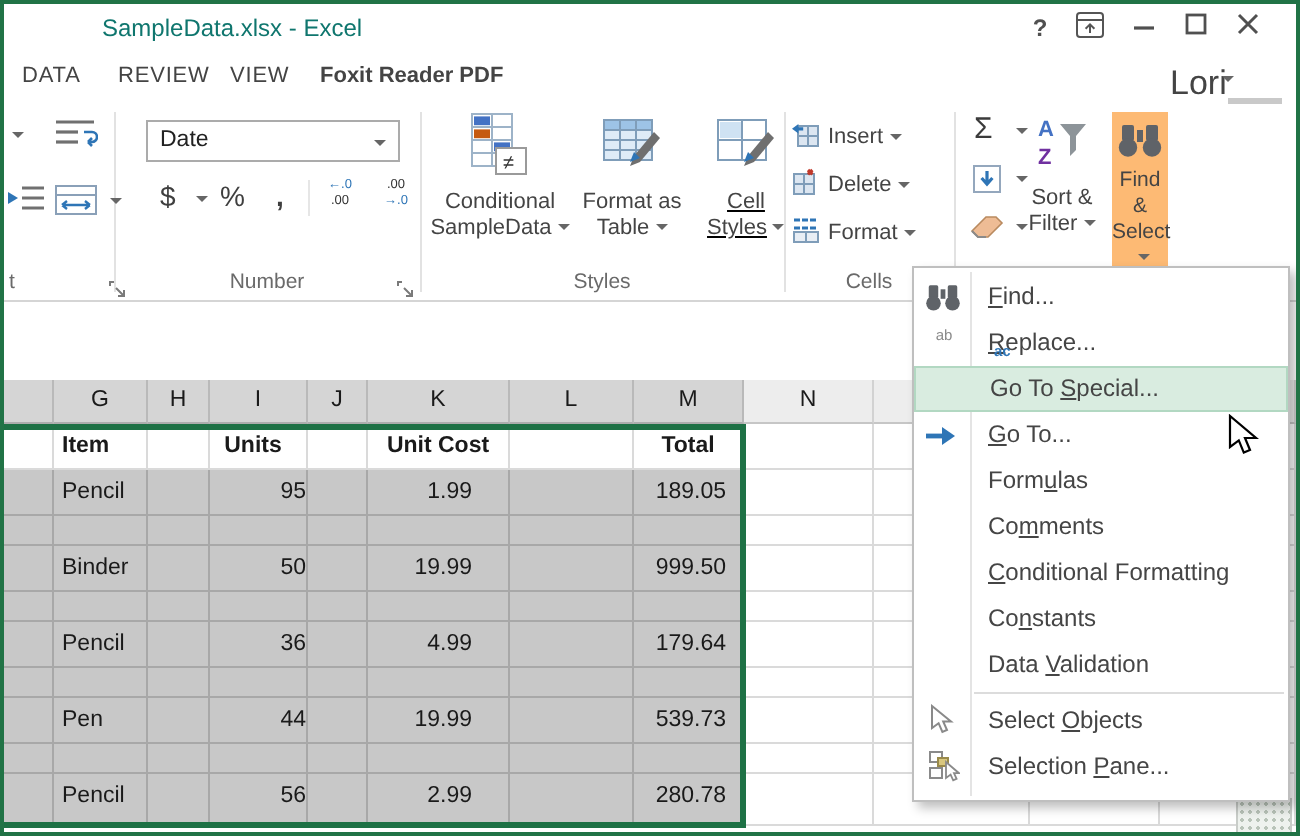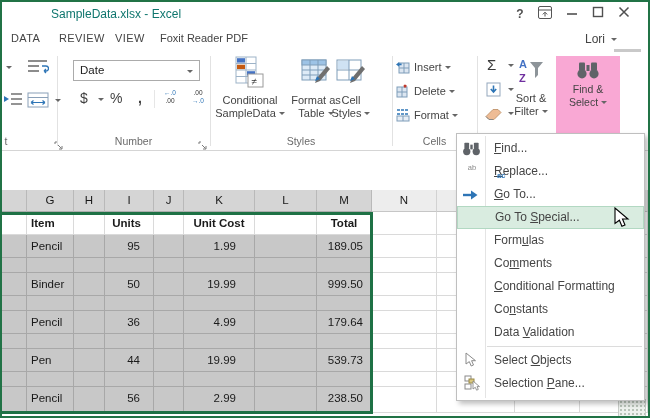--- a/index.html
+++ b/index.html
@@ -24,38 +24,38 @@
   .launch{position:absolute;width:10px;height:10px;}
   .btxt{font-size:11px;color:#444;text-align:center;line-height:13px;}
   .combo{position:absolute;left:71px;top:8px;width:127px;height:21px;border:1px solid #ababab;box-sizing:border-box;font-size:11.5px;color:#222;line-height:19px;padding-left:6px;background:#fff;}
   .combo .car{position:absolute;right:6px;top:9px;}
   .numglyph{position:absolute;top:38px;font-size:14px;color:#3f3f3f;}
   .decbtn{position:absolute;top:37px;width:26px;font-size:6.5px;line-height:8px;text-align:center;color:#333;white-space:nowrap;}
   .blue{color:#2e75b6;}
   .bigbtn{position:absolute;top:4px;text-align:center;}
   .cellrow{position:absolute;left:394px;height:18px;font-size:11px;color:#444;white-space:nowrap;}
   .cellrow .ic{display:inline-block;vertical-align:middle;margin-right:4px;}
-  .fs{position:absolute;left:554px;top:4px;width:64px;height:77px;background:#f9a8d4;text-align:center;}
+  .fs{position:absolute;left:554px;top:4px;width:28px;height:77px;background:#fdba74;text-align:center;}
   
   .rows{position:absolute;top:188px;left:0;right:0;}
   .row{display:flex;}
   .r22{height:22px;line-height:21px;}
   .r23{height:23px;line-height:22px;}
   .r26{height:26px;line-height:22px;}
   .r15{height:15px;}
   .x0{width:25px}.xg{width:47px}.xh{width:31px}.xi{width:49px}.xj{width:30px}.xk{width:71px}
   .xl{width:62px}.xm{width:55px}.xn{width:65px}.xo{width:78px}.xp{width:65px}.xq{width:65px}.xr{flex:1}
   .row>div{box-sizing:border-box;font-size:11.5px;color:#1a1a1a;overflow:hidden;}
   .hs{background:#d5d5d5;color:#1e7145;border-right:1px solid #b9b9b9;border-bottom:1px solid #adadad;text-align:center;font-size:11.5px;}
   .hn{background:#ededed;color:#555;border-right:1px solid #d2d2d2;border-bottom:1px solid #c6c6c6;text-align:center;font-size:11.5px;}
   .s{background:#c8c8c8;border-right:1px solid #a8a8a8;border-bottom:1px solid #a8a8a8;}
   .w{background:#ffffff;border-right:1px solid #dadada;border-bottom:1px solid #dadada;}
   .ih{background:#fff;border-right:1px solid #dadada;border-bottom:1px solid #dadada;color:#0b0beb;font-weight:bold;font-size:12px;}
   .al{padding-left:4px;text-align:left}.ac{text-align:center}
-  .ari{text-align:right;padding-right:13px}.ark{text-align:right;padding-right:18px}.arm{text-align:right;padding-right:8px}
+  .ari{text-align:right;}.ark{text-align:right;padding-right:18px}.arm{text-align:right;padding-right:8px}
   .selTop{position:absolute;left:0;top:210px;width:371px;height:3px;background:#1e7145;}
   .selRight{position:absolute;left:368px;top:210px;width:3px;height:201px;background:#1e7145;}
   .selBottom{position:absolute;left:0;top:409px;width:371px;height:3px;background:#1e7145;}
   .scorner{position:absolute;left:616px;top:397px;width:26px;height:16px;background:#eef2ee;border:1px solid #c9cdc9;
     background-image:radial-gradient(#b9c4b9 1px,transparent 1px);background-size:4px 4px;}
   
   .menu{position:absolute;left:454px;top:131px;width:189px;height:268px;background:#fff;border:1px solid #bfbfbf;
     box-sizing:border-box;box-shadow:3px 3px 5px rgba(0,0,0,.25);padding-top:3px;z-index:50;}
   .gutter{position:absolute;left:28px;top:2px;bottom:2px;width:1px;background:#e4e4e4;}
   .mi{position:relative;height:23px;line-height:23px;font-size:12px;color:#454545;padding-left:37px;white-space:nowrap;}
@@ -93,22 +93,22 @@
       <svg width="12" height="12" viewBox="0 0 12 12">
           <path d="M1.5 1.5 L10.5 10.5 M10.5 1.5 L1.5 10.5" stroke="#505050" stroke-width="1.5"></path>
         </svg>
     </span>
   </div>
 
   <div class="tabrow">
     <span class="rtab" style="left:9px;">DATA</span>
     <span class="rtab" style="left:57px;">REVIEW</span>
     <span class="rtab" style="left:113px;">VIEW</span>
-    <span class="rtab" style="left:158px;letter-spacing:0;">Foxit Reader PDF</span>
-    <span class="rtab" style="left:583px;font-size:12px;letter-spacing:0;">Lori</span>
+    <span class="rtab" style="left:158px;letter-spacing:0;font-weight:bold;">Foxit Reader PDF</span>
+    <span class="rtab" style="left:583px;font-size:17px;letter-spacing:0;">Lori</span>
     <span class="car" style="position:absolute;left:606px;top:13px;"></span>
     <span class="avatar">
       <svg width="27" height="25" viewBox="0 0 27 25">
           <circle cx="13.5" cy="9" r="4.6" fill="#fff"></circle>
           <path d="M4.5 25 a9 7.5 0 0 1 18 0 z" fill="#fff"></path>
         </svg>
     </span>
   </div>
 
   <div class="ribbon">
@@ -206,21 +206,21 @@
               <line x1="17" y1="4" x2="17" y2="24"></line>
               <line x1="1" y1="14" x2="25" y2="14"></line>
               <line x1="1" y1="19" x2="25" y2="19"></line>
             </g>
             <path d="M26 10 l3 3 -10 12 -5 2 2-5 z" fill="#6f6f6f"></path>
             <path d="M16 20 l-2 5 5-2 z" fill="#2e75b6"></path>
           </svg>
       </span>
       <div class="btxt"><span>Format as</span><br><span>Table</span><span class="car"></span></div>
     </div>
-    <div class="bigbtn" style="left:326px;width:46px;">
+    <div class="bigbtn" style="left:348px;width:46px;text-decoration:underline;">
       <span>
         <svg width="30" height="34" viewBox="0 0 30 34">
             <rect x="1" y="4" width="24" height="20" fill="#fff" stroke="#7f9db9"></rect>
             <rect x="2" y="5" width="11" height="8" fill="#cfe2f3"></rect>
             <g stroke="#7f9db9">
               <line x1="13" y1="4" x2="13" y2="24"></line>
               <line x1="1" y1="14" x2="25" y2="14"></line>
             </g>
             <path d="M26 10 l3 3 -10 12 -5 2 2-5 z" fill="#6f6f6f"></path>
             <path d="M16 20 l-2 5 5-2 z" fill="#2e75b6"></path>
@@ -464,21 +464,21 @@
     </div>
 
     <div class="row r26">
       <div class="x0 s"></div>
       <div class="xg s al">Pencil</div>
       <div class="xh s"></div>
       <div class="xi s ari">56</div>
       <div class="xj s"></div>
       <div class="xk s ark">2.99</div>
       <div class="xl s"></div>
-      <div class="xm s arm">238.50</div>
+      <div class="xm s arm">280.78</div>
       <div class="xn w"></div>
         <div class="xo w"></div>
         <div class="xp w"></div>
         <div class="xq w"></div>
         <div class="xr w"></div>
     </div>
   </div>
 
   <div class="selTop"></div>
   <div class="selRight"></div>
@@ -504,32 +504,32 @@
     </div>
 
     <div class="mi">
       <span class="mic" style="font-size:7.5px;line-height:8px;text-align:center;padding-top:4px;box-sizing:border-box;">
         <span style="color:#8a8a8a;">ab</span><br>
         <span style="color:#2e75b6;font-weight:bold;margin-left:35px;">ac</span>
       </span>
       <span><span></span><u>R</u><span>eplace...</span></span>
     </div>
 
+    <div class="mi hot">
+      <span><span>Go To </span><u>S</u><span>pecial...</span></span>
+    </div>
+
     <div class="mi">
       <span class="mic">
         <svg width="16" height="10" viewBox="0 0 16 10" style="margin-top:7px;">
             <path d="M1 5 h9" stroke="#2e75b6" stroke-width="2.4"></path>
             <path d="M9 0.5 L15.5 5 9 9.5 z" fill="#2e75b6"></path>
           </svg>
       </span>
       <span><span></span><u>G</u><span>o To...</span></span>
-    </div>
-
-    <div class="mi hot">
-      <span><span>Go To </span><u>S</u><span>pecial...</span></span>
     </div>
 
     <div class="mi">
       <span><span>Form</span><u>u</u><span>las</span></span>
     </div>
 
     <div class="mi">
       <span><span>Co</span><u>m</u><span>ments</span></span>
     </div>
 

